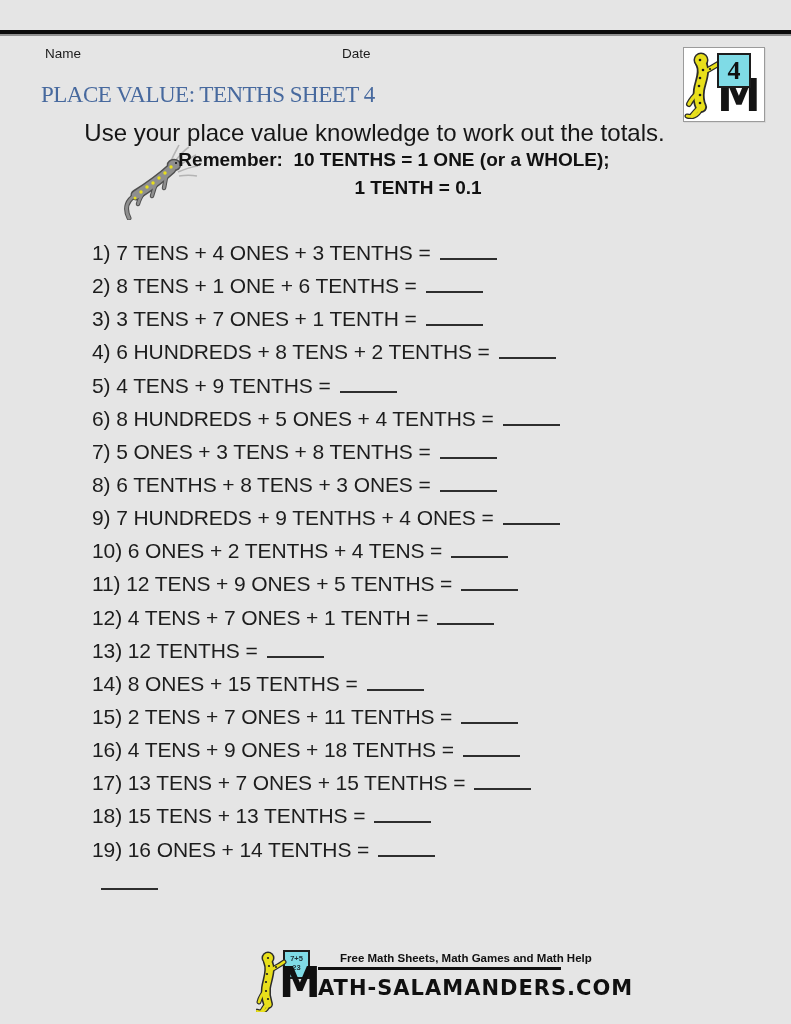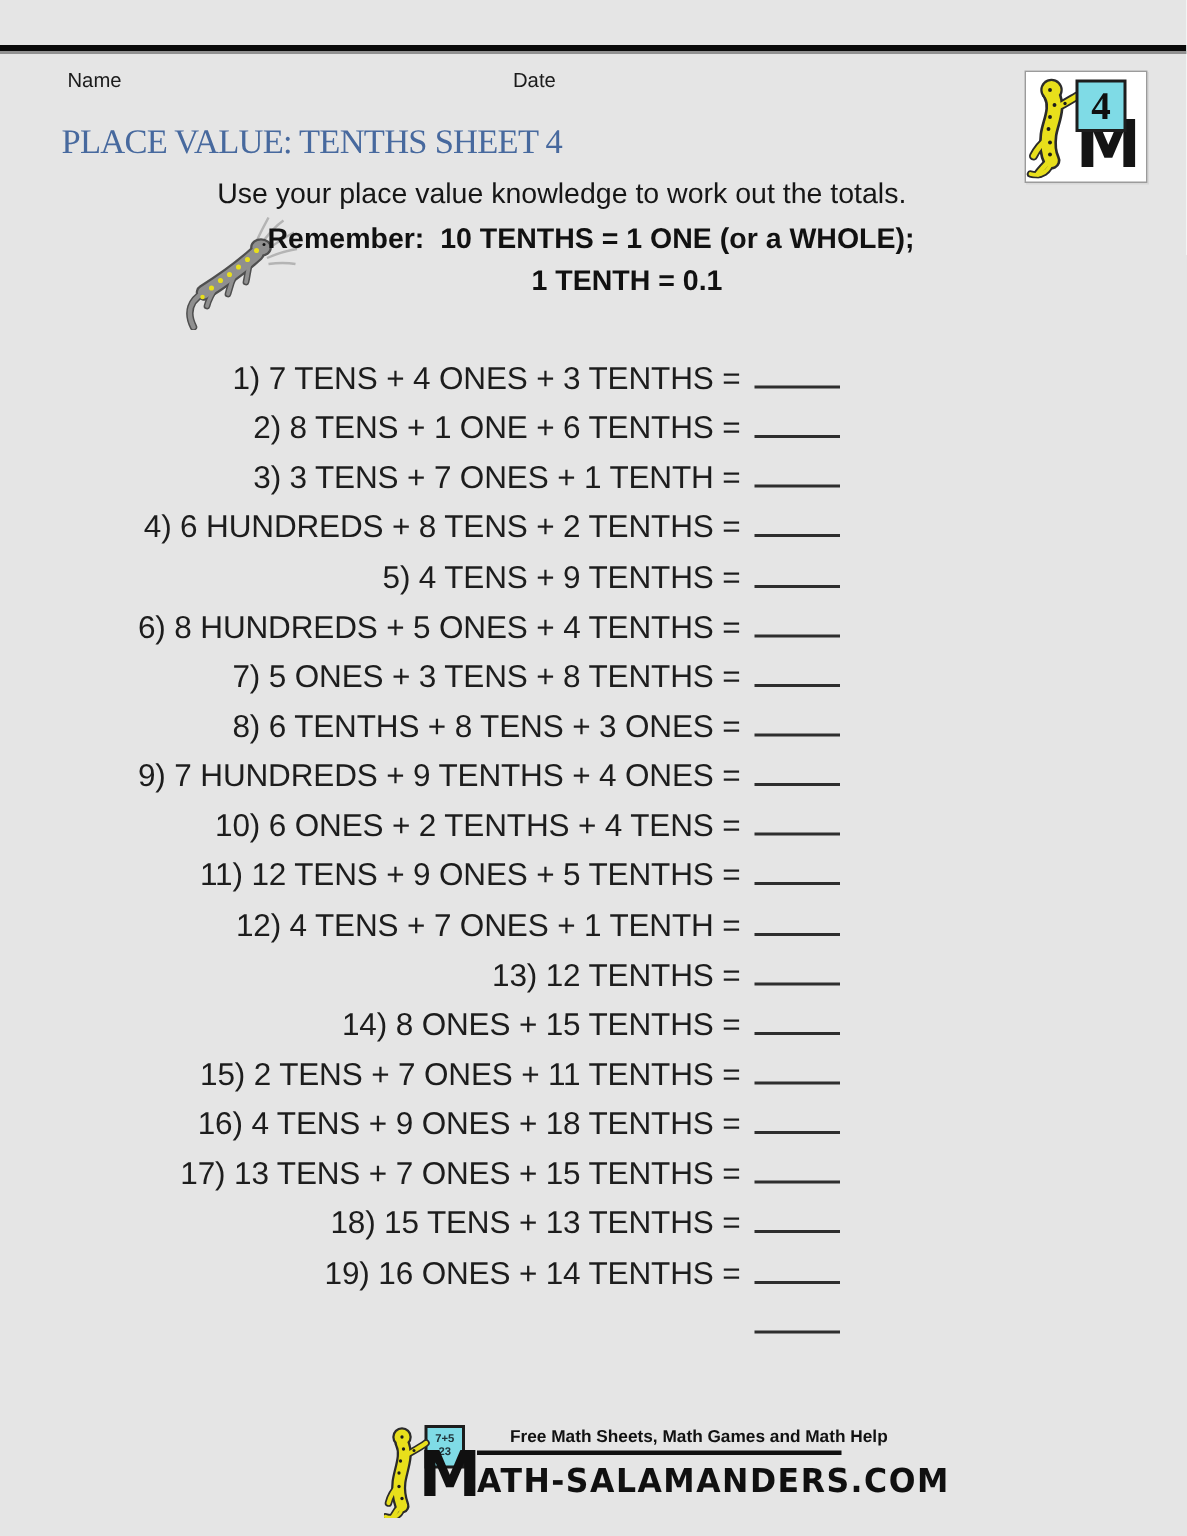--- a/index.html
+++ b/index.html
@@ -11,27 +11,27 @@
     background:#0a0a0a;border-bottom:2px solid #909090;}
   .meta-label{position:absolute;top:46px;font-size:13.5px;color:#1b1b1b;}
   .name-label{left:45px;}
   .date-label{left:322px;margin-left:20px;}
   .badge{position:absolute;left:683px;top:47px;width:80px;height:73px;
     background:#ffffff;border:1px solid #9b9b9b;box-shadow:1px 1px 0 #d8d8d8;}
   .page-title{position:absolute;left:41px;top:82px;margin:0;
     font-family:"Liberation Serif",serif;font-weight:normal;
     font-size:23px;letter-spacing:-0.5px;color:#47699e;white-space:nowrap;}
   .instruction{position:absolute;left:0;top:119px;width:749px;margin:0;
-    text-align:center;font-size:19px;color:#161616;}
+    text-align:center;font-size:24px;color:#161616;}
   .remember-line{position:absolute;left:0;width:788px;margin:0;text-align:center;
     font-weight:bold;font-size:19px;color:#111;white-space:pre-wrap;}
   .rem1{top:149px;}
   .rem2{top:177px;left:24px;}
   .lizard{position:absolute;left:121px;top:144px;width:78px;height:76px;}
-  .questions{position:absolute;left:92px;top:236px;text-align:right;}
+  .questions{position:absolute;left:92px;top:236px;}
   .q-row{height:33.15px;line-height:33.15px;font-size:21px;letter-spacing:-0.1px;
     color:#1d1d1d;white-space:nowrap;}
   .blank{display:inline-block;width:57px;border-bottom:2px solid #2e2e2e;margin-left:9px;}
   .footer-logo-svg{position:absolute;left:256px;top:946px;width:58px;height:66px;}
   .footer-m{position:absolute;left:279px;top:962px;font-family:"DejaVu Sans",sans-serif;
     font-weight:bold;font-size:42px;line-height:42px;color:#101010;}
   .footer-brand{position:absolute;left:318px;top:975px;font-family:"DejaVu Sans",sans-serif;
     font-weight:bold;font-size:21px;letter-spacing:1px;color:#101010;white-space:nowrap;
     transform:scaleY(1.05);transform-origin:left top;}
   .footer-tagline{position:absolute;left:340px;top:952px;font-size:11.5px;

